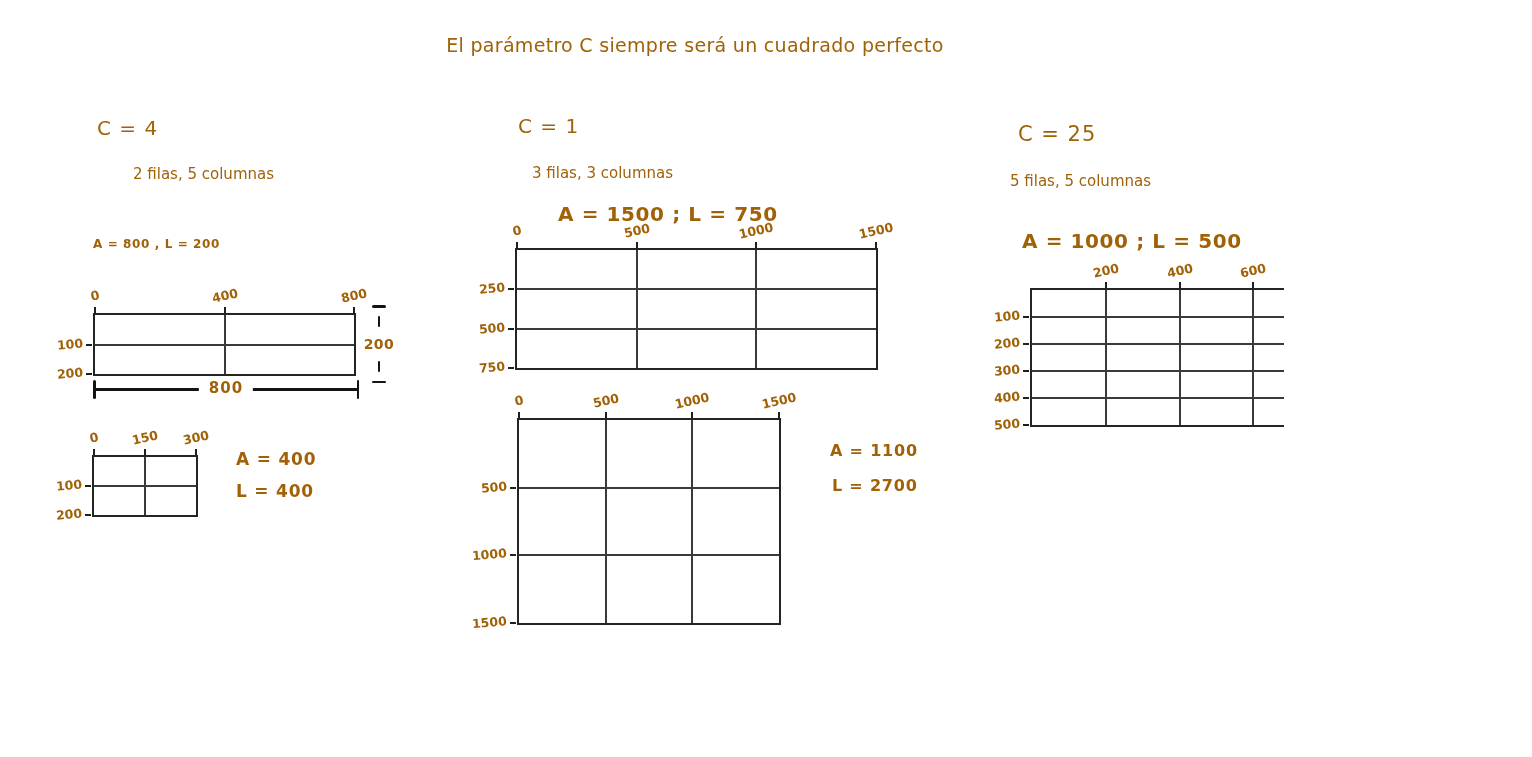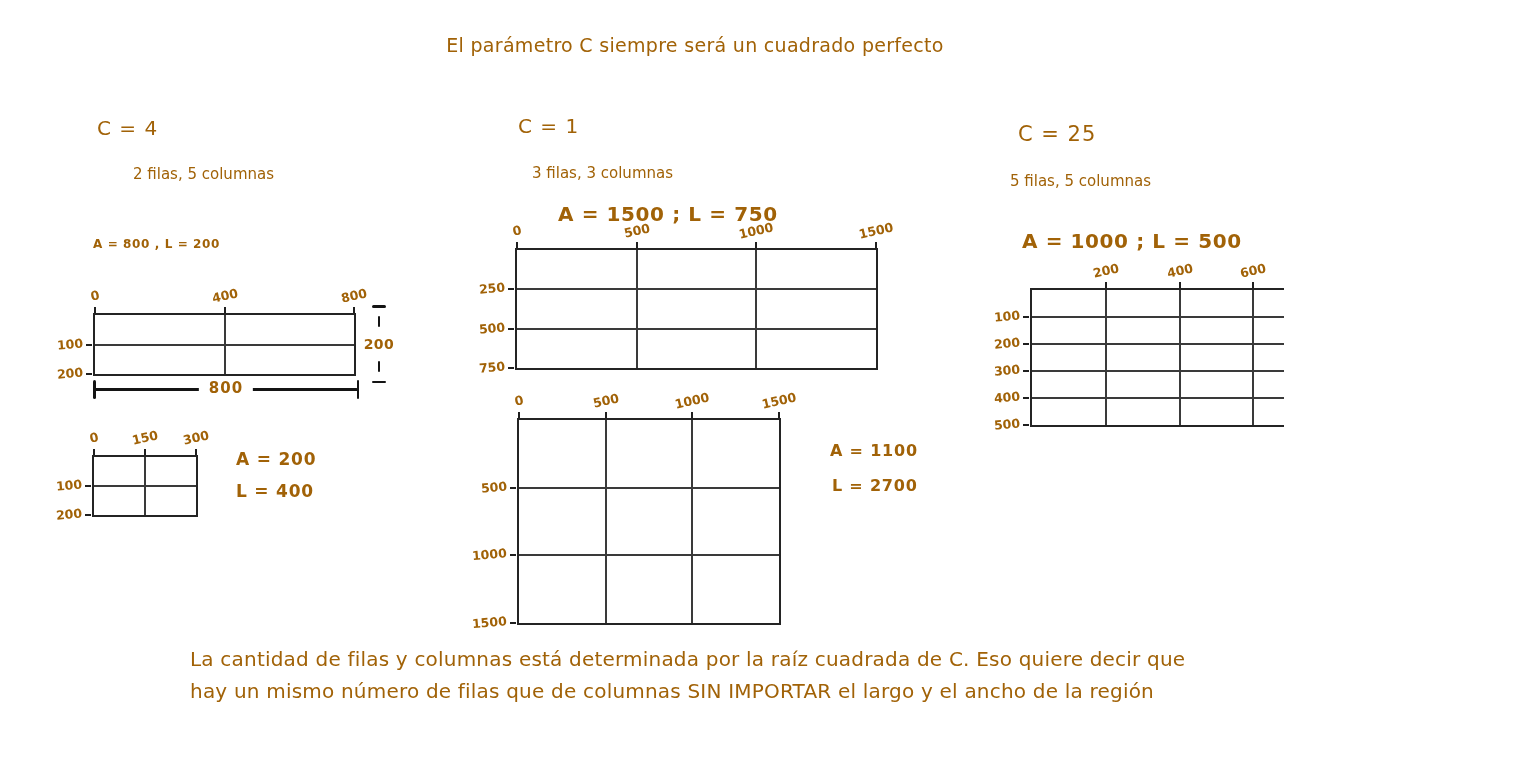--- a/index.html
+++ b/index.html
@@ -98,21 +98,21 @@
       <div class="xlab" style="left: 0%;">0</div>
       <div class="xtick" style="left: 50%;"></div>
       <div class="xlab" style="left: 50%;">150</div>
       <div class="xtick" style="left: 100%;"></div>
       <div class="xlab" style="left: 100%;">300</div>
       <div class="ytick" style="top: 50%;"></div>
       <div class="ylab" style="top: 50%;">100</div>
       <div class="ytick" style="top: 100%;"></div>
       <div class="ylab" style="top: 100%;">200</div>
     </div>
-  <div class="side-label" style="left:236px;top:449px;">A = 200</div>
+  <div class="side-label" style="left:236px;top:449px;">A = 400</div>
   <div class="side-label" style="left:236px;top:481px;">L = 400</div>
 
   <div class="c-label" style="left:518px;top:114px;">C = 1</div>
   <div class="rc-label" style="left:532px;top:164px;">3 filas, 3 columnas</div>
   <div class="param-label" style="left:558px;top:202px;">A = 1500 ;  L = 750</div>
 
   <div class="hand-grid" style="left:515px;top:248px;width:363px;height:122px;">
       <div class="vline" style="left: 33.3333%;"></div>
       <div class="vline" style="left: 66.6667%;"></div>
       <div class="hline" style="top: 33.3333%;"></div>
@@ -184,18 +184,14 @@
       <div class="ytick" style="top: 40%;"></div>
       <div class="ylab" style="top: 40%;">200</div>
       <div class="ytick" style="top: 60%;"></div>
       <div class="ylab" style="top: 60%;">300</div>
       <div class="ytick" style="top: 80%;"></div>
       <div class="ylab" style="top: 80%;">400</div>
       <div class="ytick" style="top: 100%;"></div>
       <div class="ylab" style="top: 100%;">500</div>
     </div>
 
-  <div class="footer">
-    <div>La cantidad de filas y columnas está determinada por la raíz cuadrada de C. Eso quiere decir que</div>
-    <div>hay un mismo número de filas que de columnas SIN IMPORTAR el largo y el ancho de la región</div>
-  </div>
 
 </div>
 
 </body></html>

